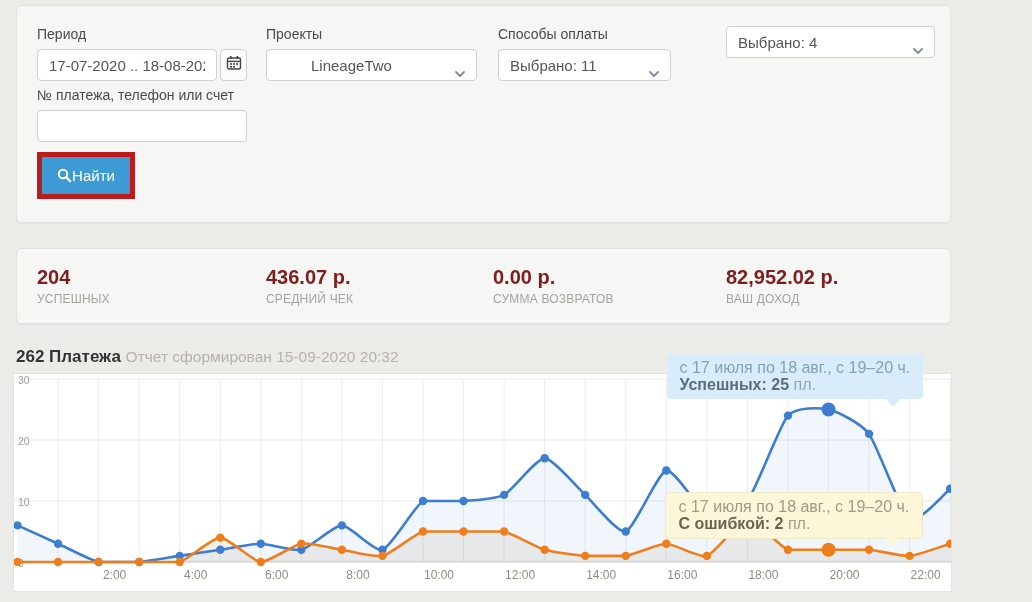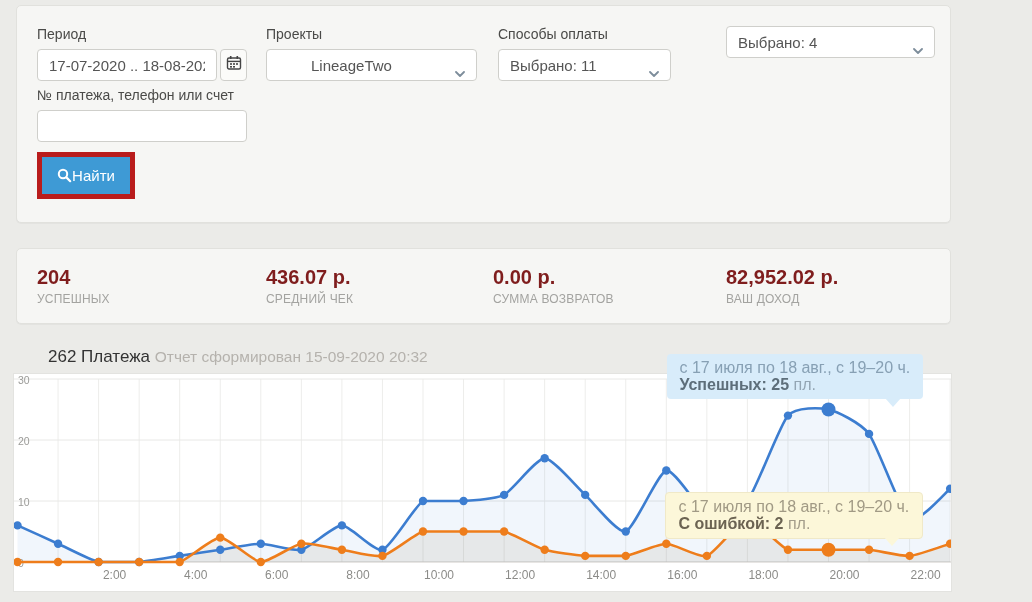--- a/index.html
+++ b/index.html
@@ -25,21 +25,21 @@
 
   #find-button{position:absolute;left:20px;top:146px;width:88px;height:37px;background:#3e9ad5;
     border:5px solid #b91c1c;border-radius:0;color:#fff;font-size:15px;display:flex;align-items:center;
     justify-content:center;cursor:pointer;}
 
   .stat{position:absolute;top:17px;}
   .stat-value{font-size:20px;font-weight:bold;color:#7f1d1d;line-height:1.15;}
   .stat-label{font-size:12px;color:#a3a3a0;margin-top:3px;letter-spacing:0.2px;}
 
   #report-header{position:absolute;left:16px;top:347px;font-size:17px;}
-  #report-title{font-weight:normal;color:#333;margin-left:32px;}
+  #report-title{font-weight:bold;color:#333;}
   #report-subtitle{color:#b5b2ad;font-size:15.5px;font-weight:normal;}
 
   #chart-box{position:absolute;left:14px;top:374px;width:937px;height:217px;background:#fff;
              box-shadow:0 0 0 1px rgba(0,0,0,0.03);}
   #chart-box svg{display:block;}
 
   .tooltip{position:absolute;z-index:5;border-radius:4px;padding:5px 13px 6px 13px;font-size:16px;
            line-height:17px;white-space:nowrap;}
   .tooltip::after{content:'';position:absolute;bottom:-8px;right:22px;width:0;height:0;
                   border-left:8px solid transparent;border-right:8px solid transparent;}

